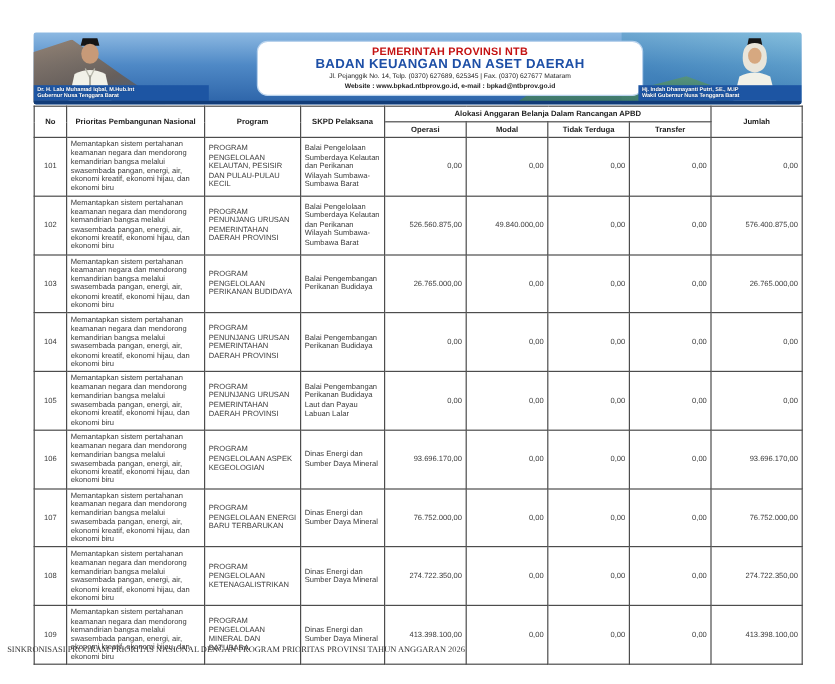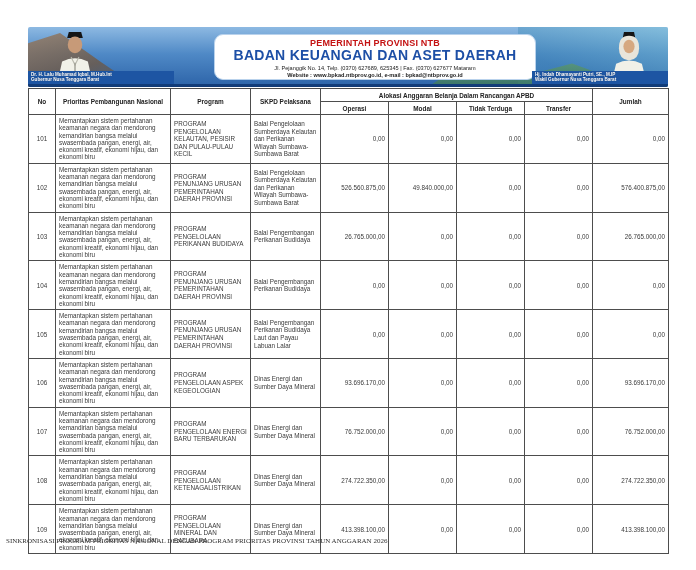--- a/index.html
+++ b/index.html
@@ -30,21 +30,21 @@
   }
   .photo{position:absolute;top:1px;width:46px;height:56px;}
   .photo.left{left:24px;}
   .photo.right{right:16px;}
   .letterhead{
     position:absolute;left:186px;top:7px;width:322px;height:46px;
     background:#ffffff;border:1px solid #b9d2ec;border-radius:9px;
     text-align:center;box-sizing:border-box;padding-top:3px;
   }
   .prov{color:#c41212;font-weight:bold;font-size:9px;line-height:1.15;letter-spacing:.2px;}
-  .agency{color:#1d4fa6;font-weight:bold;font-size:14px;line-height:1.1;letter-spacing:.3px;}
+  .agency{color:#1d4fa6;font-weight:bold;font-size:11px;line-height:1.1;letter-spacing:.3px;}
   .addr{color:#222;font-size:5.6px;line-height:1.3;margin-top:1px;}
   .web{color:#222;font-size:5.6px;font-weight:bold;line-height:1.25;}
   .caption{
     position:absolute;bottom:3px;background:#1d55a3;color:#fff;
     font-size:4.6px;font-weight:bold;line-height:1.25;padding:1px 3px;
     text-shadow:0 0 1px rgba(0,0,0,.4);
   }
   .caption.left-cap{left:0;width:146px;box-sizing:border-box;}
   .caption.right-cap{right:0;width:136px;box-sizing:border-box;}
   .banner-strip{position:absolute;left:0;right:0;bottom:0;height:3px;background:#123c78;}

